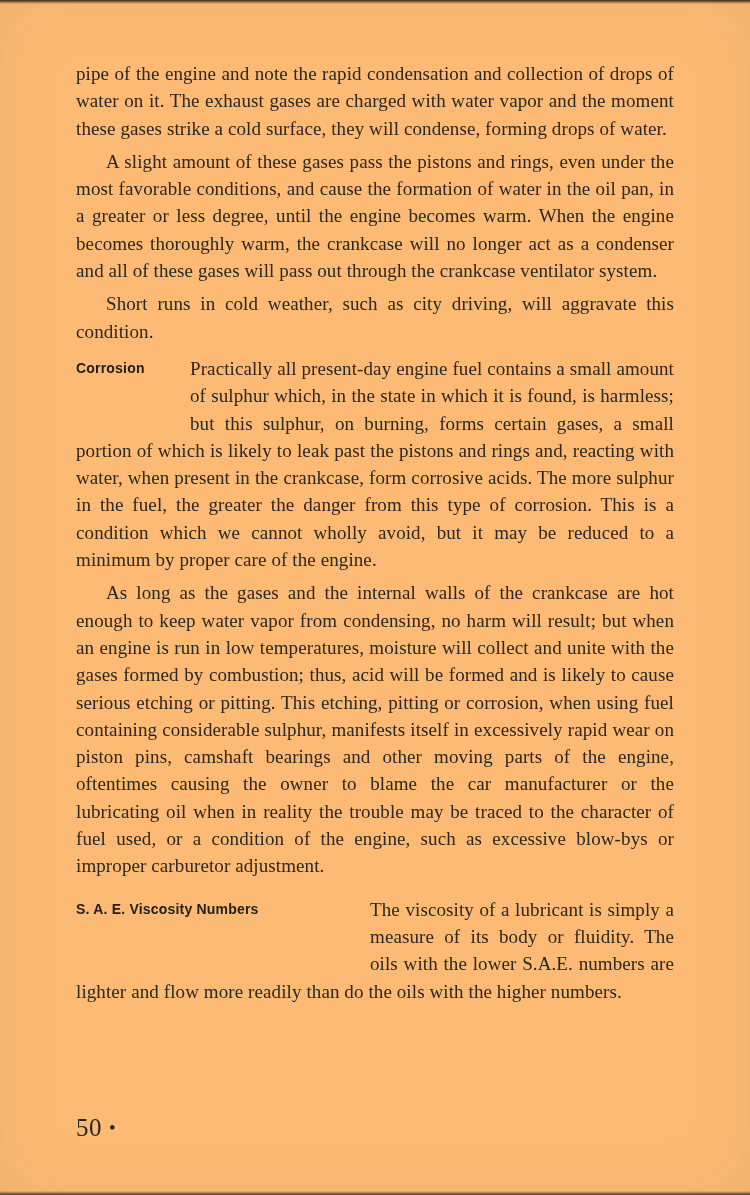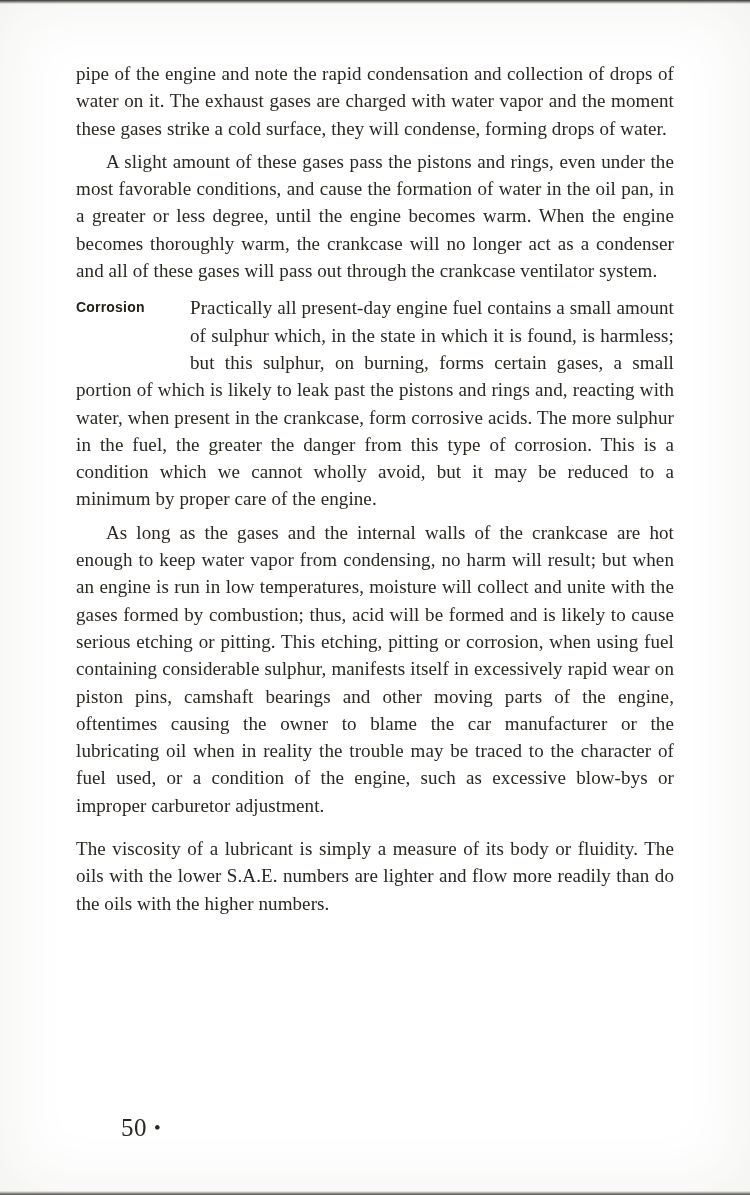--- a/index.html
+++ b/index.html
@@ -4,21 +4,21 @@
 <style>
   html, body {
     margin: 0;
     padding: 0;
     background: #e8e5dd;
   }
   .page {
     position: relative;
     width: 750px;
     height: 1195px;
-    background: #ffffff;
+    background: #fdba74;
     overflow: hidden;
     box-shadow: inset 0 0 70px rgba(70,60,40,0.08);
     font-family: "Liberation Serif", "DejaVu Serif", serif;
     color: #2b2722;
   }
   .scan-edge {
     position: absolute;
     left: 0;
     width: 100%;
     height: 4px;
@@ -57,52 +57,52 @@
   .run-heading.corrosion { width: 114px; height: 55px; }
   .run-heading.sae       { width: 294px; height: 55px; }
 
   .page-number {
     position: absolute;
     left: 76px;
     top: 1114px;
     font-size: 25px;
     color: #2b2722;
     letter-spacing: 0.5px;
-    margin-left: 45px;
   }
   .page-number .dot {
     font-size: 19px;
     vertical-align: 2px;
     margin-left: 7px;
   }
 </style>
 </head>
 <body>
 
 <div class="page">
 
   <div class="scan-edge top"></div>
 
   <div class="text-block">
 
     <p class="noindent">pipe of the engine and note the rapid condensation and collection of drops of water on it. The exhaust gases are charged with water vapor and the moment these gases strike a cold surface, they will condense, forming drops of water.</p>
 
     <p class="indent">A slight amount of these gases pass the pistons and rings, even under the most favorable conditions, and cause the formation of water in the oil pan, in a greater or less degree, until the engine becomes warm. When the engine becomes thoroughly warm, the crankcase will no longer act as a condenser and all of these gases will pass out through the crankcase ventilator system.</p>
 
+    <p class="indent">Short runs in cold weather, such as city driving, will aggravate this condition.</p>
 
     <div class="section-corrosion">
       <p class="noindent">
         <span class="run-heading corrosion">Corrosion</span><span>Practically all present-day engine fuel contains a small amount of sulphur which, in the state in which it is found, is harmless; but this sulphur, on burning, forms certain gases, a small portion of which is likely to leak past the pistons and rings and, reacting with water, when present in the crankcase, form corrosive acids. The more sulphur in the fuel, the greater the danger from this type of corrosion. This is a condition which we cannot wholly avoid, but it may be reduced to a minimum by proper care of the engine.</span>
       </p>
       <p class="indent">As long as the gases and the internal walls of the crankcase are hot enough to keep water vapor from condensing, no harm will result; but when an engine is run in low temperatures, moisture will collect and unite with the gases formed by combustion; thus, acid will be formed and is likely to cause serious etching or pitting. This etching, pitting or corrosion, when using fuel containing considerable sulphur, manifests itself in excessively rapid wear on piston pins, camshaft bearings and other moving parts of the engine, oftentimes causing the owner to blame the car manufacturer or the lubricating oil when in reality the trouble may be traced to the character of fuel used, or a condition of the engine, such as excessive blow-bys or improper carburetor adjustment.</p>
     </div>
 
     <div class="section-sae">
       <p class="noindent">
-        <span>The viscosity of a lubricant is simply a measure of its body or fluidity. The oils with the lower S.A.E. numbers are lighter and flow more readily than do the oils with the higher numbers.</span>
+        <span class="run-heading sae">S. A. E. Viscosity Numbers</span><span>The viscosity of a lubricant is simply a measure of its body or fluidity. The oils with the lower S.A.E. numbers are lighter and flow more readily than do the oils with the higher numbers.</span>
       </p>
     </div>
 
   </div>
 
   <div class="page-number">
     <span>50</span><span class="dot">•</span>
   </div>
 
   <div class="scan-edge bottom"></div>

